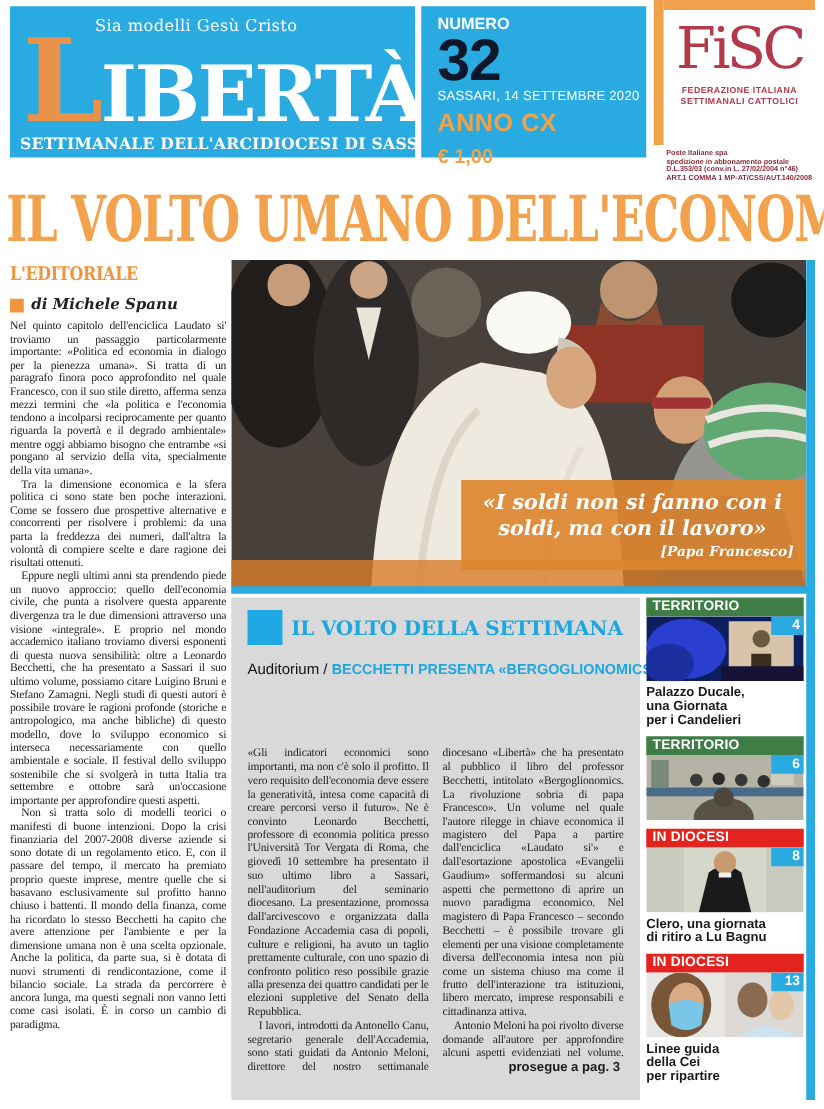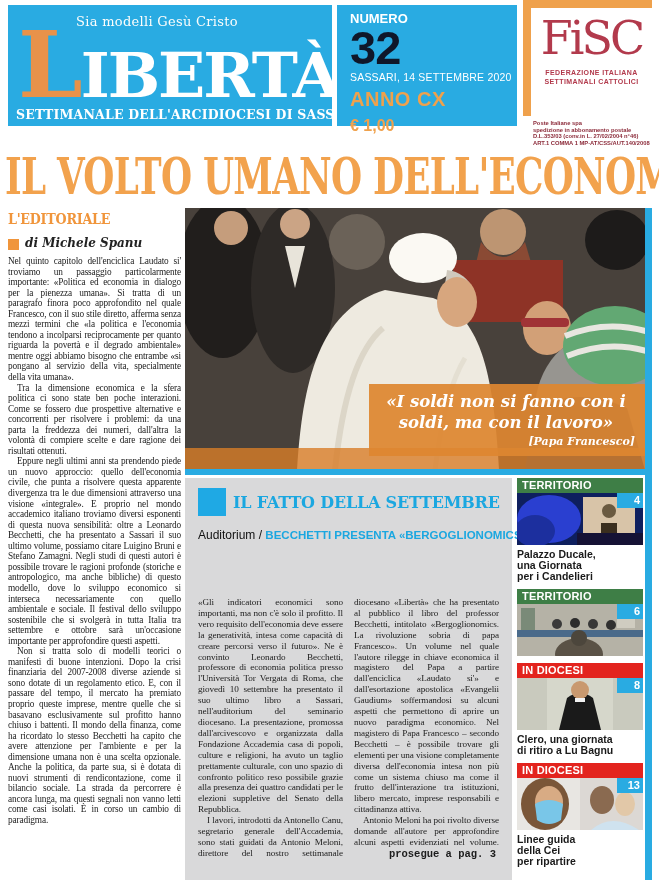--- a/index.html
+++ b/index.html
@@ -55,21 +55,21 @@
   .fatto-panel { position:absolute; left:185px; top:478px; width:327px; height:402px; background:#D9D9DA; }
   .fatto-square { position:absolute; left:13px; top:10px; width:28px; height:28px; background:#1FA9E4; }
   .fatto-title { position:absolute; left:48px; top:15px; color:#1BA7E0; font-family:"DejaVu Serif", serif; font-weight:bold; font-size:16px; letter-spacing:-.2px; white-space:nowrap; }
   .fatto-kicker { position:absolute; left:13px; top:50px; font-family:"Liberation Sans", sans-serif; font-size:12px; white-space:nowrap; }
   .kicker-prefix { color:#111; }
   .kicker-main { color:#1BA7E0; font-weight:bold; font-size:11.5px; }
   .fatto-headline { position:absolute; left:13px; top:64px; font-family:"Liberation Sans", sans-serif; font-weight:bold; font-size:22.5px; letter-spacing:-.6px; color:#111; white-space:nowrap; }
   .fatto-columns { position:absolute; left:13px; top:102px; width:301px; height:262px; column-count:2; column-gap:11px; column-fill:auto; overflow:hidden; font-size:9.2px; line-height:10.9px; text-align:justify; color:#1c1c1c; letter-spacing:-.1px;margin-top:17px; }
   .fatto-columns p { margin:0; }
   .fatto-columns p + p { text-indent:9px; }
-  .fatto-continue { position:absolute; right:16px; top:370px; font-family:Liberation Mono, monospace; font-weight:bold; font-size:10.5px; color:#1c1c1c; }
+  .fatto-continue { position:absolute; right:16px; top:370px; font-family:Liberation Sans, sans-serif; font-weight:bold; font-size:10.5px; color:#1c1c1c; }
 
   
   .sidebar { position:absolute; left:517px; top:478px; width:126px; }
   .side-item { margin-bottom:7px; }
   .side-bar { height:15px; color:#fff; font-family:"Liberation Sans", sans-serif; font-weight:bold; font-size:11px; line-height:15px; padding-left:5px; letter-spacing:.2px; }
   .side-bar.green { background:#3E7E46; }
   .side-bar.red { background:#E3241E; }
   .side-photo { position:relative; width:126px; height:52px; overflow:hidden; }
   .side-photo svg { display:block; width:100%; height:100%; }
   .page-badge { position:absolute; top:0; right:0; width:26px; height:15px; background:#29ABE2; color:#fff; font-family:"Liberation Sans", sans-serif; font-weight:bold; font-size:11px; line-height:15px; text-align:right; padding-right:3px; }
@@ -157,21 +157,21 @@
     <div class="quote-box">
       <div class="quote-text">«I soldi non si fanno con i soldi, ma con il lavoro»</div>
       <div class="quote-attrib">[Papa Francesco]</div>
     </div>
   </figure>
   <div class="photo-rule"></div>
   <div class="edge-bar"></div>
 
   <div class="fatto-panel">
     <div class="fatto-square"></div>
-    <div class="fatto-title">IL FATTO DELLA SETTEMBRE</div>
+    <div class="fatto-title">IL VOLTO DELLA SETTIMANA</div>
     <div class="fatto-kicker">
       <span class="kicker-prefix">Auditorium / </span><span class="kicker-main">BECCHETTI PRESENTA «BERGOGLIONOMICS»</span>
     </div>
     <div class="fatto-columns">
       <p>«Gli indicatori economici sono importanti, ma non c'è solo il profitto. Il vero requisito dell'economia deve essere la generatività, intesa come capacità di creare percorsi verso il futuro». Ne è convinto Leonardo Becchetti, professore di economia politica presso l'Università Tor Vergata di Roma, che giovedì 10 settembre ha presentato il suo ultimo libro a Sassari, nell'auditorium del seminario diocesano. La presentazione, promossa dall'arcivescovo e organizzata dalla Fondazione Accademia casa di popoli, culture e religioni, ha avuto un taglio prettamente culturale, con uno spazio di confronto politico reso possibile grazie alla presenza dei quattro candidati per le elezioni suppletive del Senato della Repubblica.</p>
       <p>I lavori, introdotti da Antonello Canu, segretario generale dell'Accademia, sono stati guidati da Antonio Meloni, direttore del nostro settimanale diocesano «Libertà» che ha presentato al pubblico il libro del professor Becchetti, intitolato «Bergoglionomics. La rivoluzione sobria di papa Francesco». Un volume nel quale l'autore rilegge in chiave economica il magistero del Papa a partire dall'enciclica «Laudato si'» e dall'esortazione apostolica «Evangelii Gaudium» soffermandosi su alcuni aspetti che permettono di aprire un nuovo paradigma economico. Nel magistero di Papa Francesco – secondo Becchetti – è possibile trovare gli elementi per una visione completamente diversa dell'economia intesa non più come un sistema chiuso ma come il frutto dell'interazione tra istituzioni, libero mercato, imprese responsabili e cittadinanza attiva.</p>
       <p>Antonio Meloni ha poi rivolto diverse domande all'autore per approfondire alcuni aspetti evidenziati nel volume. Particolarmente significativa la risposta sul tema degli scartati. «Oggi più che</p>
     </div>
     <div class="fatto-continue">prosegue a pag. 3</div>
   </div>

